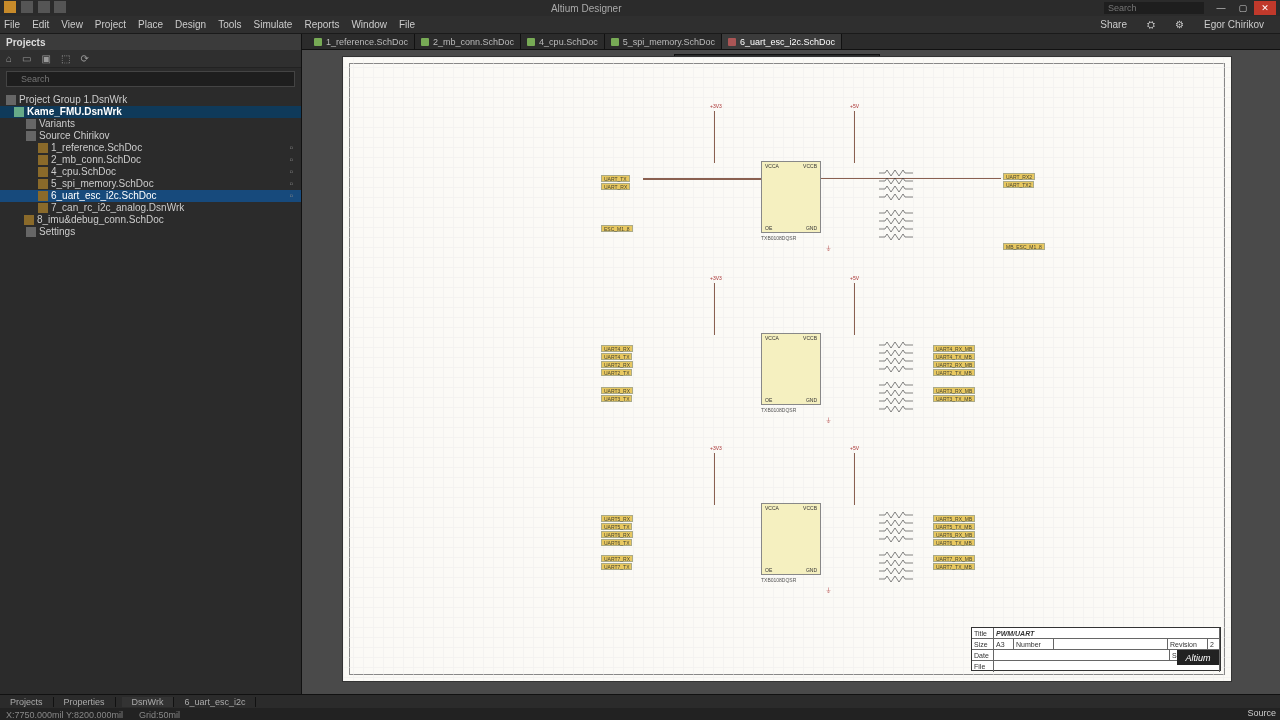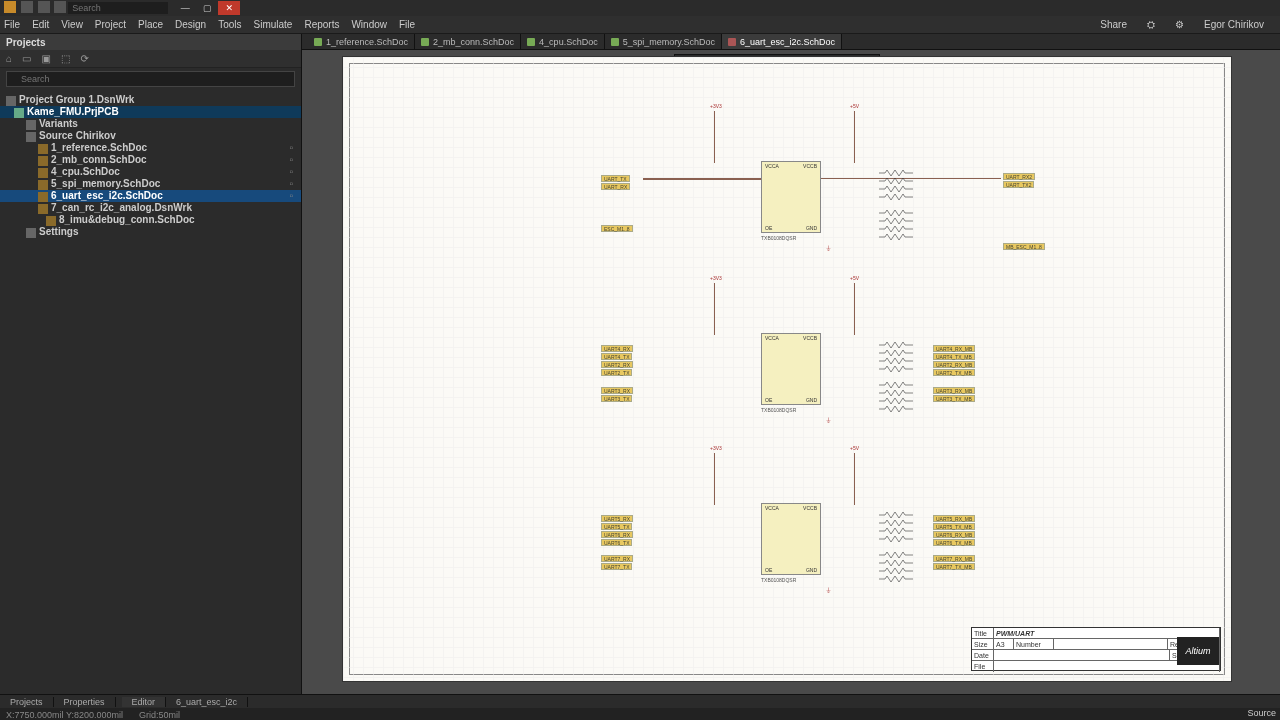--- a/index.html
+++ b/index.html
@@ -16,21 +16,21 @@
   .menubar .right { margin-left:auto; display:flex; align-items:center; gap:8px; }
   .main { display:flex; height:660px; }
   .sidebar { width:302px; background:#2b2b2b; border-right:1px solid #111; display:flex; flex-direction:column; }
   .panel-header { height:16px; background:#3b3b3b; display:flex; align-items:center; padding:0 6px; font-size:10px; font-weight:bold; color:#ddd; }
   .panel-toolbar { height:18px; background:#2f2f2f; border-bottom:1px solid #222; display:flex; align-items:center; gap:10px; padding:0 6px; }
   .panel-toolbar span { font-size:10px; color:#999; }
   .panel-search { padding:3px 6px; }
   .panel-search input { width:100%; height:16px; background:#1e1e1e; border:1px solid #444; color:#aaa; font-size:9px; padding:0 14px; }
   .tree { padding:4px 0; font-size:10px; color:#ccc; }
   .tree div { height:12px; line-height:12px; padding-left:10px; white-space:nowrap; overflow:hidden; }
-  .tree .row { display:flex; align-items:flex-end;font-weight:bold; }
+  .tree .row { display:flex; align-items:center; }
   .tree .row .icon { width:10px; height:10px; display:inline-block; margin-right:3px; background:#666; }
   .tree .row .icon.doc { background:#8a6a2a; }
   .tree .row.selected { background:#174a7c; color:#fff; }
   .tree .row .padR { margin-left:auto; margin-right:8px; color:#888; }
   .content { flex:1; display:flex; flex-direction:column; background:#4a4a4a; }
   .doctabs { height:16px; background:#2b2b2b; display:flex; align-items:stretch; font-size:9px; color:#bbb; border-bottom:1px solid #111;}
   .doctabs .tab { padding:0 6px; display:flex; align-items:center; gap:4px; border-right:1px solid #111; }
   .doctabs .tab .dot { width:8px; height:8px; background:#7a5; border-radius:1px; }
   .doctabs .tab .dotred { width:8px; height:8px; background:#a55; border-radius:1px; }
   .doctabs .tab.active { background:#3b3b3b; color:#fff; }
@@ -39,21 +39,21 @@
   .sheet::before { content:""; position:absolute; inset:6px; border:1px solid #888; }
   .grid { position:absolute; inset:0; background-image:
     linear-gradient(#eee 1px, transparent 1px),
     linear-gradient(90deg, #eee 1px, transparent 1px);
     background-size: 10px 10px; opacity:0.5; }
   .toolbar-float { position:absolute; left:372px; top:4px; height:14px; background:#2b2b2b; border:1px solid #111; display:flex; align-items:center; padding:0 2px; gap:2px;}
   .toolbar-float span { width:12px; height:10px; display:inline-block; }
   .titleblock { position:absolute; right:10px; bottom:10px; width:250px; height:44px; background:#fff; border:1px solid #333; }
   .titleblock .row { height:11px; border-bottom:1px solid #666; display:flex; font-size:7px; color:#333; }
   .titleblock .row div { border-right:1px solid #666; padding:0 2px; display:flex; align-items:center; }
-  .altlogo { position:absolute; right:12px; bottom:16px; width:42px; height:28px; background:#222; color:#fff; font-size:9px; font-style:italic; display:flex; align-items:center; justify-content:center; }
+  .altlogo { position:absolute; right:12px; bottom:16px; width:42px; height:15px; background:#222; color:#fff; font-size:9px; font-style:italic; display:flex; align-items:center; justify-content:center; }
   .chip { position:absolute; width:60px; height:72px; background:#f5f0c0; border:1px solid #888; font-size:5px; color:#333;}
   .netlabel { position:absolute; background:#e8c860; border:1px solid #aa8; font-size:5px; padding:0 2px; height:7px; line-height:6px; color:#443; }
   .wire { position:absolute; background:#8a6050; }
   .pwrlabel { position:absolute; font-size:5px; color:#a33; }
   .gnd { position:absolute; font-size:7px; color:#a33; }
   .bottombar { height:14px; background:#2b2b2b; display:flex; align-items:center; font-size:9px; color:#aaa; border-top:1px solid #111;}
   .bottombar .tab { padding:0 10px; border-right:1px solid #111; }
   .statusbar { height:14px; background:#222; display:flex; align-items:center; font-size:9px; color:#888; padding:0 6px; gap:16px;}
   .panels-btn { position:absolute; right:4px; bottom:2px; font-size:9px; color:#ccc; }
   svg.res { stroke:#333; fill:none; stroke-width:0.6; }
@@ -61,20 +61,21 @@
 </head>
 <body>
 
 <div class="titlebar">
   <div class="left-icons">
     <span style="background:#c88b2a;"></span>
     <span style="background:#555;"></span>
     <span style="background:#555;"></span>
     <span style="background:#555;"></span>
   </div>
+  <div class="title">Altium Designer</div>
   <input class="search" placeholder="Search" style="">
   <div class="winbtns">
     <div>—</div>
     <div>▢</div>
     <div class="close">✕</div>
   </div>
 </div>
 
 <div class="menubar">
   <span>File</span>
@@ -110,21 +111,21 @@
     <div class="panel-search">
       <input placeholder="Search" style="">
     </div>
     <div class="tree">
       <div class="row" style="padding-left:6px">
         <span class="icon"></span>
         <span>Project Group 1.DsnWrk</span>
       </div>
       <div class="row selected" style="padding-left:14px;background:#0f3a5a">
         <span class="icon" style="background:#6a8;"></span>
-        <b>Kame_FMU.PrjPCB</b>
+        <b>Kame_FMU.DsnWrk</b>
       </div>
       <div class="row" style="padding-left:26px">
         <span class="icon"></span>
         <span>Variants</span>
       </div>
       <div class="row" style="padding-left:26px">
         <span class="icon"></span>
         <span>Source Chirikov</span>
       </div>
       <div class="row" style="padding-left:38px">
@@ -149,21 +150,21 @@
         </div>
       <div class="row selected" style="padding-left:38px">
           <span class="icon doc"></span>
           <span>6_uart_esc_i2c.SchDoc</span>
           <span class="padR">▫</span>
         </div>
       <div class="row" style="padding-left:38px">
           <span class="icon doc"></span>
           <span>7_can_rc_i2c_analog.DsnWrk</span>
         </div>
-      <div class="row" style="padding-left:46px">
+      <div class="row" style="padding-left:24px">
           <span class="icon doc"></span>
           <span>8_imu&amp;debug_conn.SchDoc</span>
         </div>
       <div class="row" style="padding-left:26px">
         <span class="icon"></span>
         <span>Settings</span>
       </div>
     </div>
   </div>
 
@@ -336,21 +337,21 @@
         <div class="altlogo">Altium</div>
       </div>
     </div>
   </div>
 </div>
 
 <div class="bottombar">
   <div class="tab">Projects</div>
   <div class="tab">Properties</div>
   <div style="width:6px"></div>
-  <div class="tab" style="margin-left:0;background:#333">Editor</div>
+  <div class="tab" style="margin-left:0;background:#333">DsnWrk</div>
   <div class="tab">6_uart_esc_i2c</div>
   <div class="panels-btn">Source</div>
 </div>
 
 <div class="statusbar">
   <span>X:7750.000mil Y:8200.000mil</span>
   <span>Grid:50mil</span>
 </div>
 
 </body></html>

